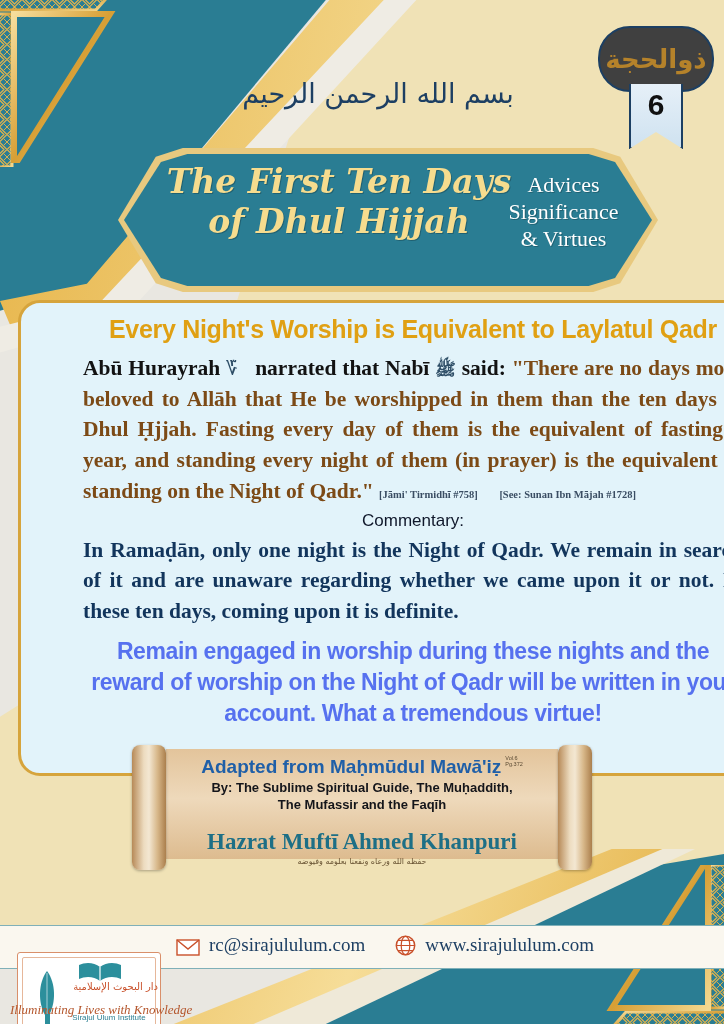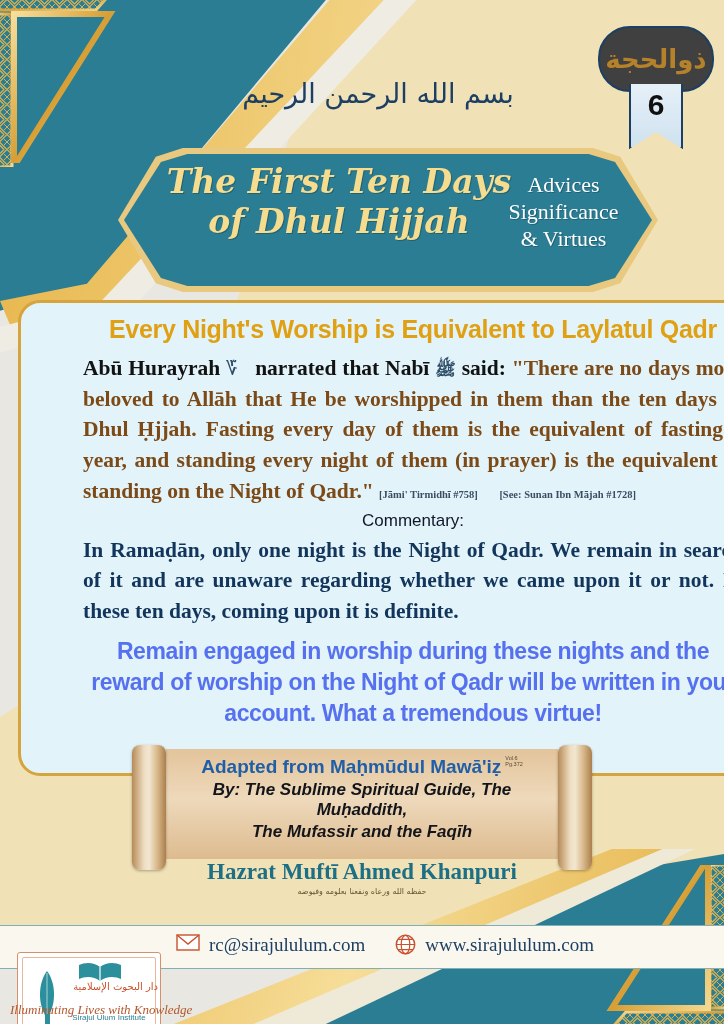--- a/index.html
+++ b/index.html
@@ -112,40 +112,40 @@
     background:linear-gradient(180deg,#e3c49b,#eed9bb 45%,#ddbb8f);}
   .roller{position:absolute;top:0;width:34px;height:125px;border-radius:8px;
     background:linear-gradient(90deg,#b78a58,#eddcc0 35%,#f3e7d2 50%,#d7b789 75%,#ab7f4d);
     box-shadow:0 1px 3px rgba(0,0,0,.3);}
   .roller-l{left:4px;}
   .roller-r{right:4px;}
   .scroll-txt{position:absolute;left:50px;top:10px;width:368px;text-align:center;}
   .adapt{font-family:"Liberation Sans",serif;font-weight:bold;font-size:19px;color:#1f5fa8;}
   .volpg{font-family:"Liberation Sans",sans-serif;font-size:5.5px;color:#5a4a33;
     display:inline-block;vertical-align:super;line-height:1.15;text-align:left;}
-  .byline{font-family:"Liberation Sans",sans-serif;font-weight:bold;font-size:17px;
-    color:#14151a;line-height:1.2;margin-top:2px;font-style:italic;}
+  .byline{font-family:"Liberation Sans",sans-serif;font-weight:bold;font-size:13px;
+    color:#14151a;line-height:1.2;margin-top:2px;}
   .scholar{font-family:Liberation Serif, serif;font-weight:bold;font-size:23px;
     color:#1d6f86;margin-top:16px;}
   .dua{font-family:"DejaVu Sans",sans-serif;font-size:8px;color:#6a5535;
     direction:rtl;margin-top:2px;}
 
   
   .logo{position:absolute;left:17px;top:952px;width:142px;height:86px;
     background:#ffffff;border:1.5px solid #d98f6a;border-radius:3px;}
   .logo-inner{position:absolute;inset:4px;border:1px solid #e6b79a;border-radius:2px;}
   .logo-ar{position:absolute;left:48px;top:28px;width:92px;text-align:right;
     font-family:"DejaVu Sans",sans-serif;font-size:10px;color:#c9512b;direction:rtl;}
   .logo-name{position:absolute;left:44px;top:44px;width:94px;text-align:center;
     font-family:"Liberation Serif",serif;font-weight:bold;font-size:13.5px;color:#c9512b;}
   .logo-sub{position:absolute;left:42px;top:60px;width:98px;text-align:center;
     font-family:"Liberation Sans",sans-serif;font-weight:normal;font-size:8px;color:#2c7f92;}
   .tagline{position:absolute;left:10px;top:1002px;
     font-family:"Liberation Serif",serif;font-style:italic;font-size:13px;color:#b4562c;}
-  .contact{position:absolute;left:176px;top:934px;display:flex;align-items:flex-start;gap:9px;
+  .contact{position:absolute;left:176px;top:934px;display:flex;align-items:flex-end;gap:9px;
     font-family:"Liberation Serif",serif;font-size:19px;color:#1d3f63;}
   .contact .sep{width:12px;}
 </style>
 </head>
 <body>
 
 <div class="poster">
 
   <div class="bg-base"></div>
   <div class="bg-cream"></div>

